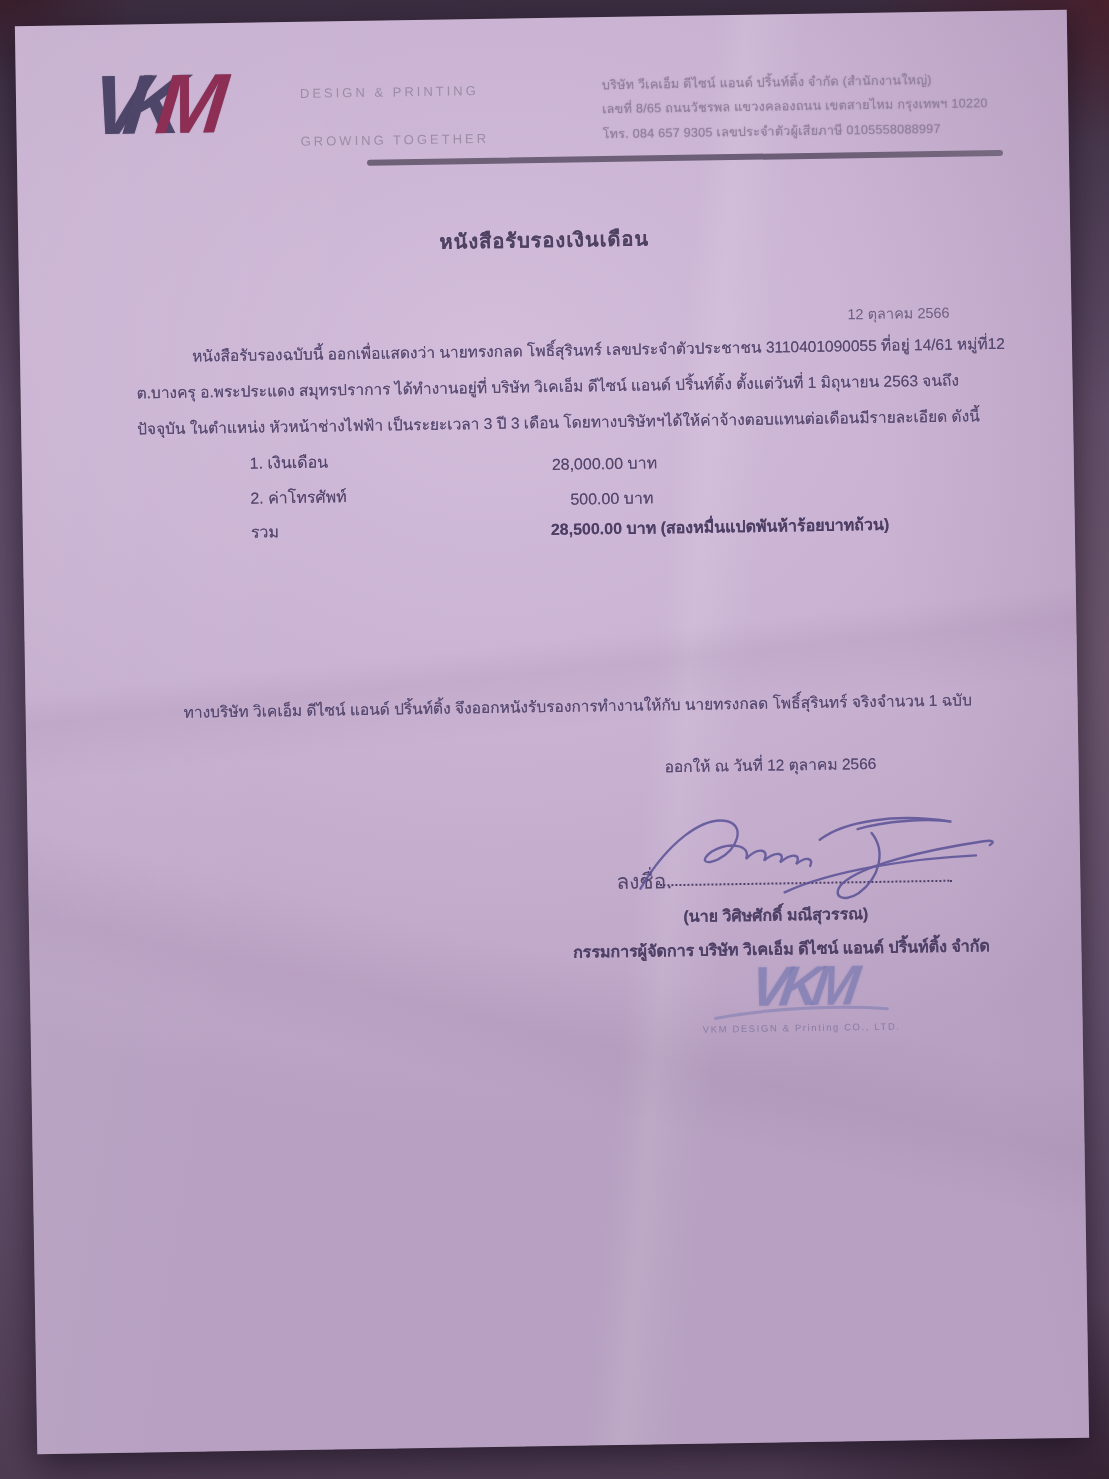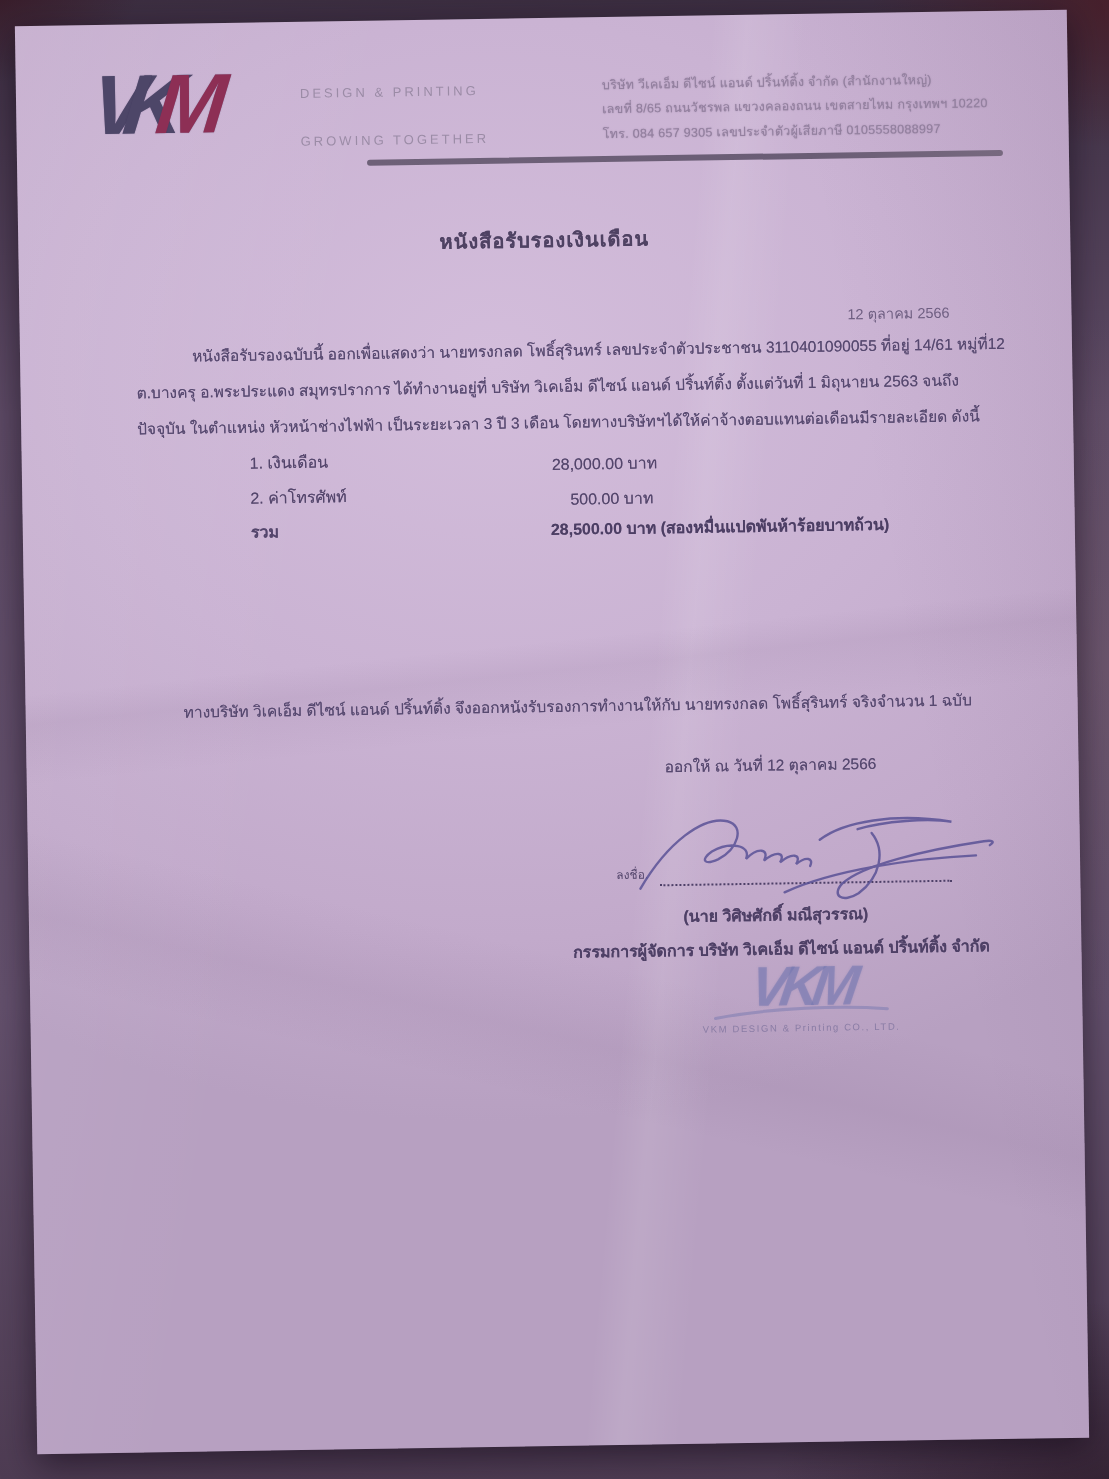--- a/index.html
+++ b/index.html
@@ -67,28 +67,28 @@
   .b1{left:172px;top:320px;}
   .b2{left:116px;top:356px;}
   .b3{left:116px;top:392px;}
 
   .item-label{position:absolute;left:228px;font-size:16px;color:#54466c;white-space:nowrap;
     text-shadow:0 0 .5px rgba(84,70,108,.7);}
   .item-value{position:absolute;font-size:16px;color:#54466c;white-space:nowrap;
     text-shadow:0 0 .5px rgba(84,70,108,.7);}
   .row1 .item-label{top:428px;} .row1 .item-value{left:530px;top:434px;}
   .row2 .item-label{top:463px;} .row2 .item-value{left:548px;top:469px;}
-  .rowt .item-label{top:497px;font-weight:700;}
+  .rowt .item-label{top:497px;font-weight:400;}
   .rowt .item-value{left:528px;top:499px;font-weight:700;color:#4c3e64;}
 
   .closing{left:158px;top:676px;}
   .issued{position:absolute;left:638px;top:738px;font-size:15.5px;color:#574970;white-space:nowrap;
     text-shadow:0 0 .5px rgba(87,73,112,.75);}
 
-  .sig-label{position:absolute;left:588px;top:848px;font-size:12px;color:#54466c;}
+  .sig-label{position:absolute;left:588px;top:848px;font-size:21px;color:#54466c;}
   .sig-dots{position:absolute;left:632px;top:846px;width:292px;height:22px;
     border-bottom:2.5px dotted #4e4068;}
   .sig-svg{position:absolute;left:606px;top:786px;width:370px;height:105px;}
   .sig-name{position:absolute;left:592px;top:888px;width:310px;text-align:center;
     font-size:16px;font-weight:600;color:#4e4066;white-space:nowrap;
     text-shadow:0 0 .5px rgba(78,64,102,.7);}
   .sig-pos{position:absolute;left:472px;top:922px;width:560px;text-align:center;
     font-size:16px;font-weight:600;color:#4e4066;white-space:nowrap;
     text-shadow:0 0 .5px rgba(78,64,102,.7);}
 

